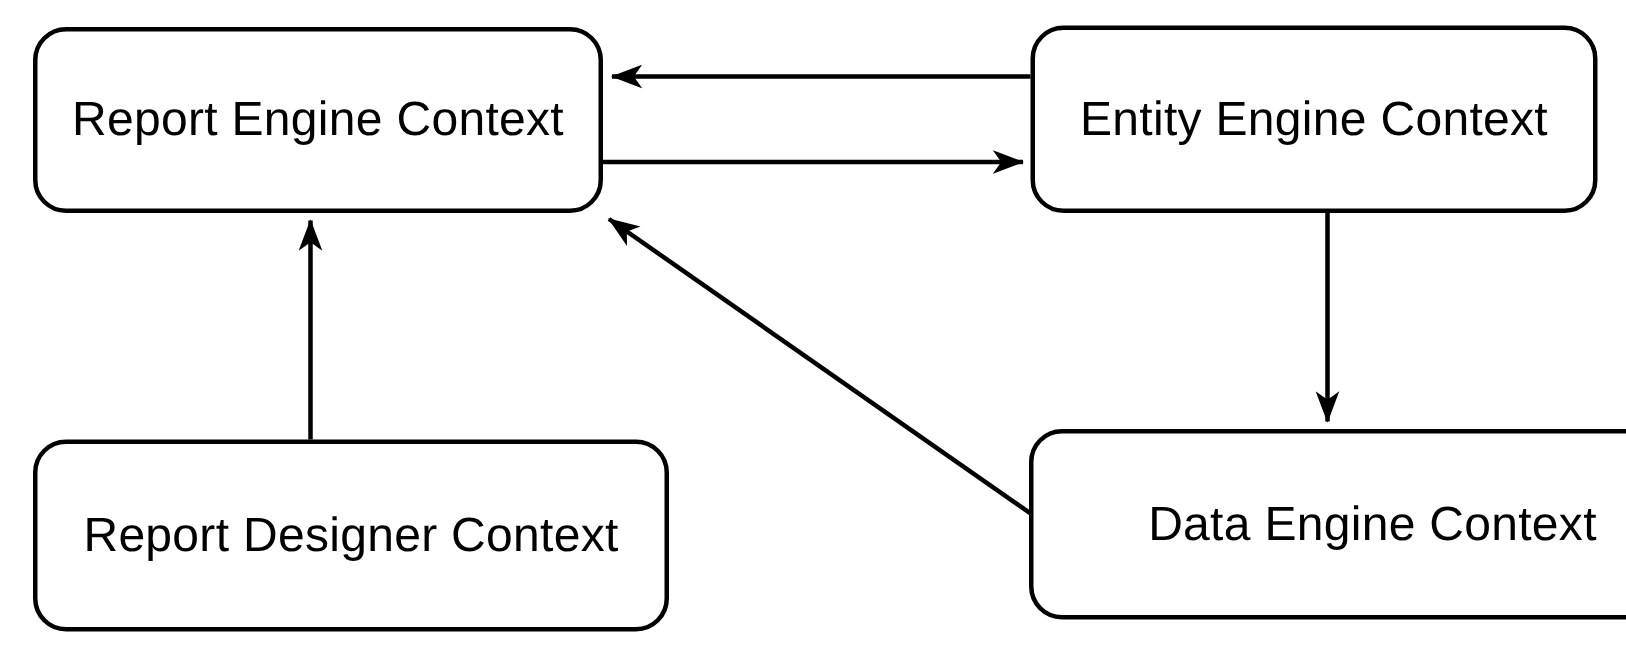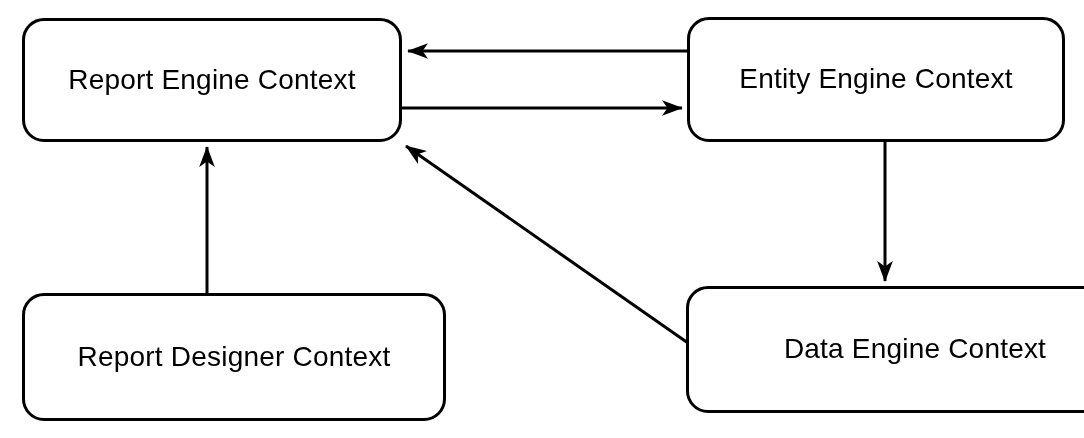--- a/index.html
+++ b/index.html
@@ -25,21 +25,21 @@
     position: absolute;
     background: #ffffff;
     border: 3px solid #000000;
     border-radius: 22px;
     display: flex;
     align-items: center;
     justify-content: center;
     text-align: center;
   }
   .node-label {
-    font-size: 28px;
+    font-size: 32px;
     line-height: 1.1;
     color: #000000;
     letter-spacing: 0.2px;
     white-space: nowrap;
   }
   .node-report-engine   { left: 22px;  top: 18px;  width: 380px; height: 124px; }
   .node-entity-engine   { left: 687px; top: 17px;  width: 378px; height: 125px; text-align: center; }
   .node-report-designer { left: 22px;  top: 293px; width: 424px; height: 128px; }
   .node-data-engine     { left: 686px; top: 286px; width: 458px; height: 127px; }
 </style>

